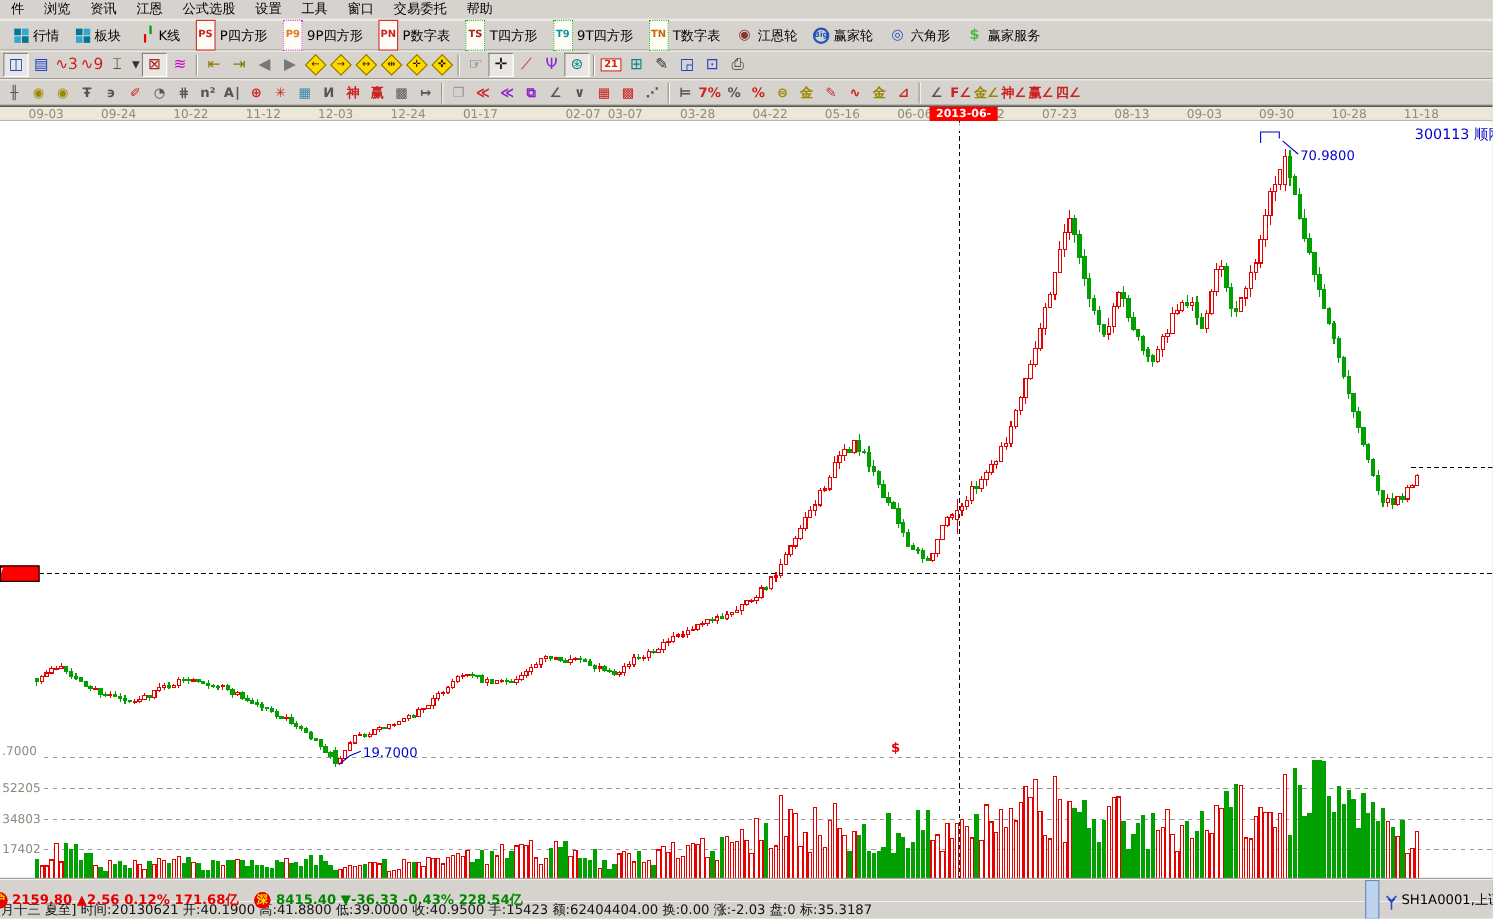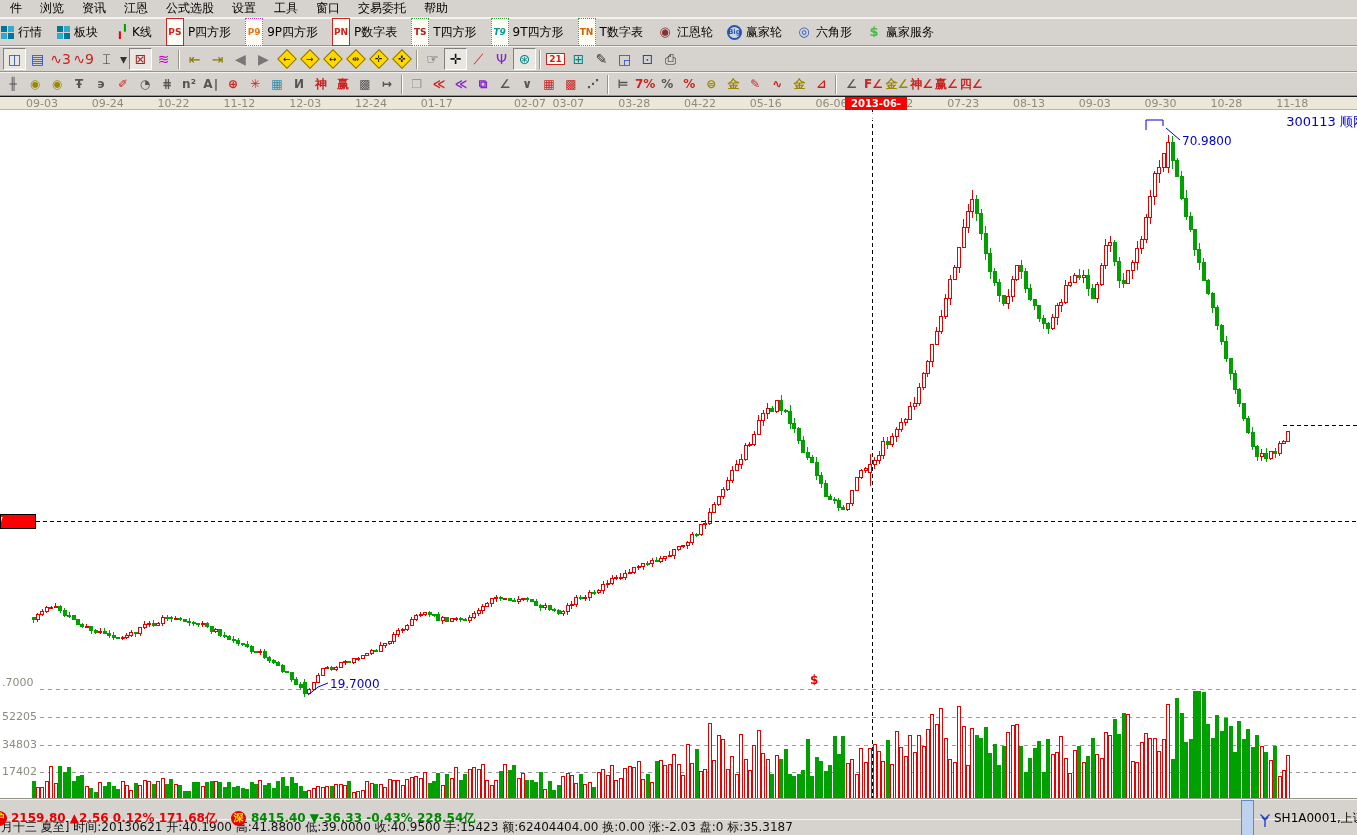--- a/index.html
+++ b/index.html
@@ -1,21 +1,21 @@
 <!DOCTYPE html>
 <html><head>
 <meta charset="utf-8">
 <style>
   *{box-sizing:border-box;margin:0;padding:0}
   html,body{width:1357px;height:835px;overflow:hidden}
   body{background:#d6d3ce;font-family:"DejaVu Sans","Liberation Sans",sans-serif;font-size:12px;color:#000}
   .menubar{height:18px;display:flex;align-items:center;background:#d6d3ce;border-bottom:1px solid #f4f2ee;padding-left:1px}
   .menu-item{padding:1px 9px;white-space:nowrap;cursor:default}
   .tb{display:flex;align-items:center;background:#d6d3ce;border-bottom:1px solid #979589}
-  .toolbar-views{height:28px;border-top:1px solid #f4f2ee;padding-left:2px}
+  .toolbar-views{height:28px;border-top:1px solid #f4f2ee;padding-left:14px}
   .view-item{display:flex;align-items:center;gap:4px;padding:0 7px;white-space:nowrap;height:24px}
   .badge{display:inline-flex;align-items:center;justify-content:center;width:18px;height:28px;font-size:9px;font-weight:bold;background:#fdfdf6}
   .vicon{display:inline-flex;align-items:center;justify-content:center;width:16px;height:16px;font-size:13px;line-height:16px}
   .big-circle{width:15px;height:15px;border:2px solid #2255bb;border-radius:50%;color:#2255bb;font-size:7px;display:inline-flex;align-items:center;justify-content:center;font-weight:bold}
   .kline-ic i{display:inline-block;width:3px;margin:0 1px;font-style:normal}
   .blocks-ic{display:inline-block;width:14px;height:14px;position:relative}
   .blocks-ic b{position:absolute;width:6px;height:6px}
   .toolbar-main{height:26px;border-top:1px solid #f4f2ee;padding-left:3px}
   .toolbar-gann{height:24px;border-top:1px solid #f4f2ee;padding-left:2px}
   .ibtn{min-width:23px;height:22px;display:inline-flex;align-items:center;justify-content:center;font-size:14px;border:1px solid transparent;cursor:default}
@@ -101,21 +101,21 @@
     </span>
     <span class="view-item">
       <span class="badge" style="color: rgb(204, 34, 34); border: 1px solid rgb(204, 34, 34);">PN</span>
       <span>P数字表</span>
     </span>
     <span class="view-item">
       <span class="badge" style="color: rgb(170, 34, 34); border: 1px dotted rgb(51, 170, 51);">TS</span>
       <span>T四方形</span>
     </span>
     <span class="view-item">
-      <span class="badge" style="color: rgb(0, 153, 153); border: 1px dotted rgb(51, 170, 51); font-style: italic;">T9</span>
+      <span class="badge" style="color: rgb(0, 153, 153); border: 1px dotted rgb(51, 170, 51);">T9</span>
       <span>9T四方形</span>
     </span>
     <span class="view-item">
       <span class="badge" style="color: rgb(204, 102, 0); border: 1px dotted rgb(51, 170, 51);">TN</span>
       <span>T数字表</span>
     </span>
     <span class="view-item">
       <span class="vicon" style="color: rgb(136, 51, 51);">◉</span>
       <span>江恩轮</span>
     </span>

